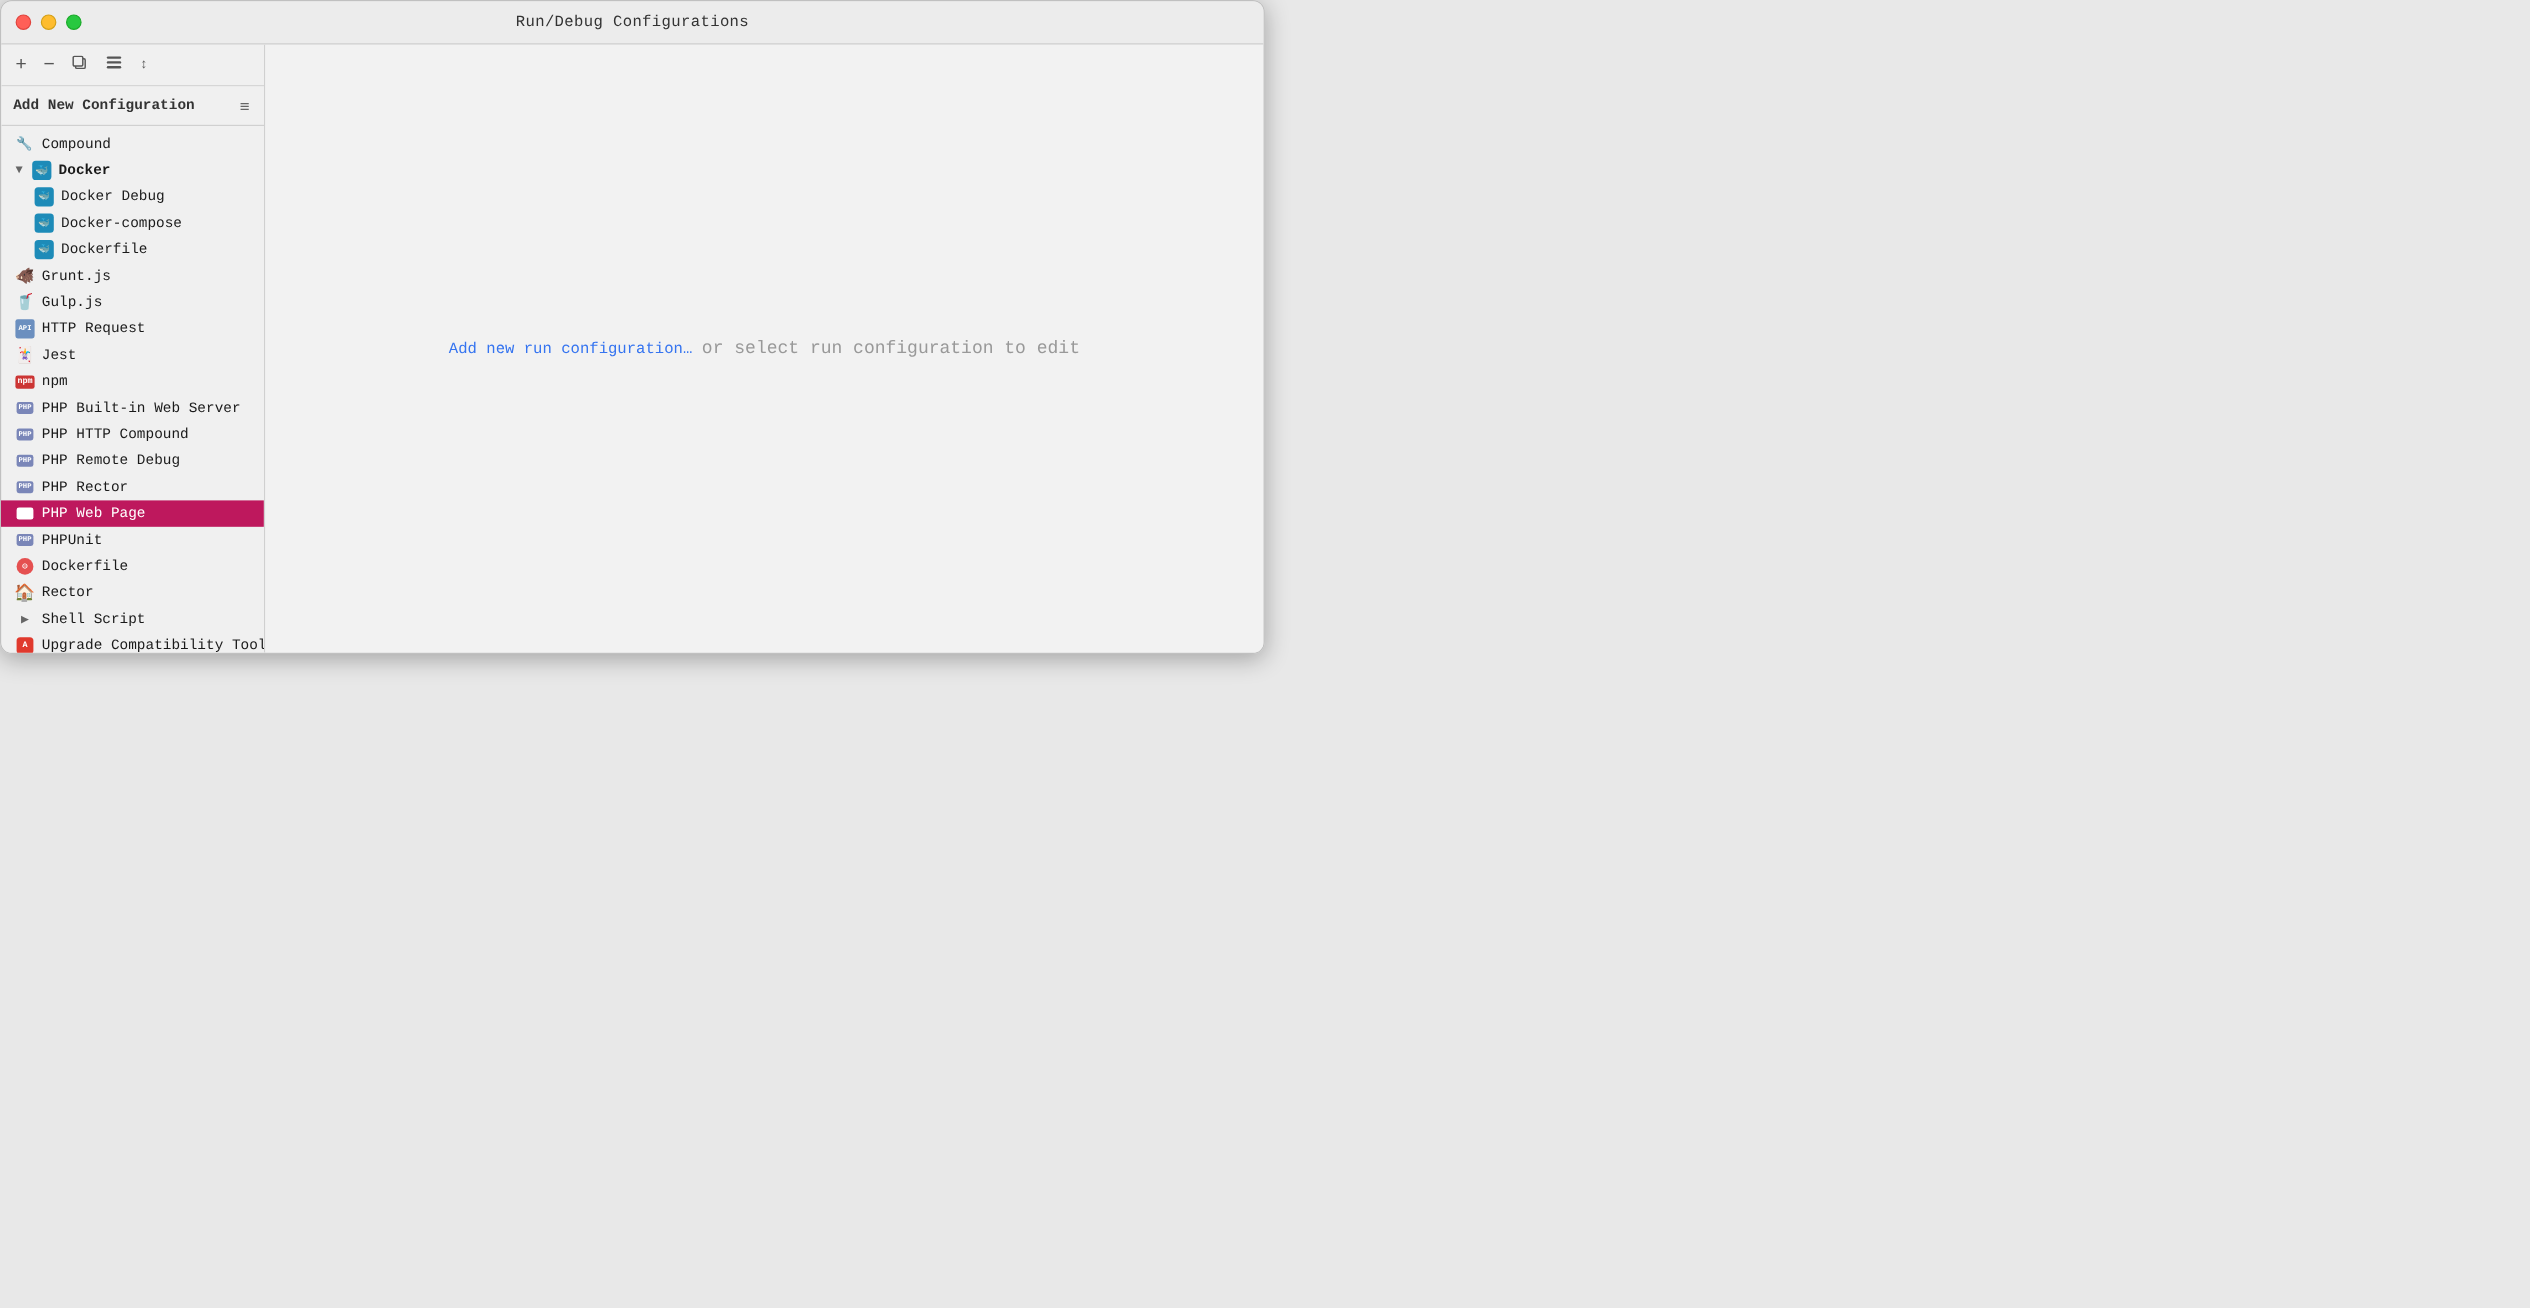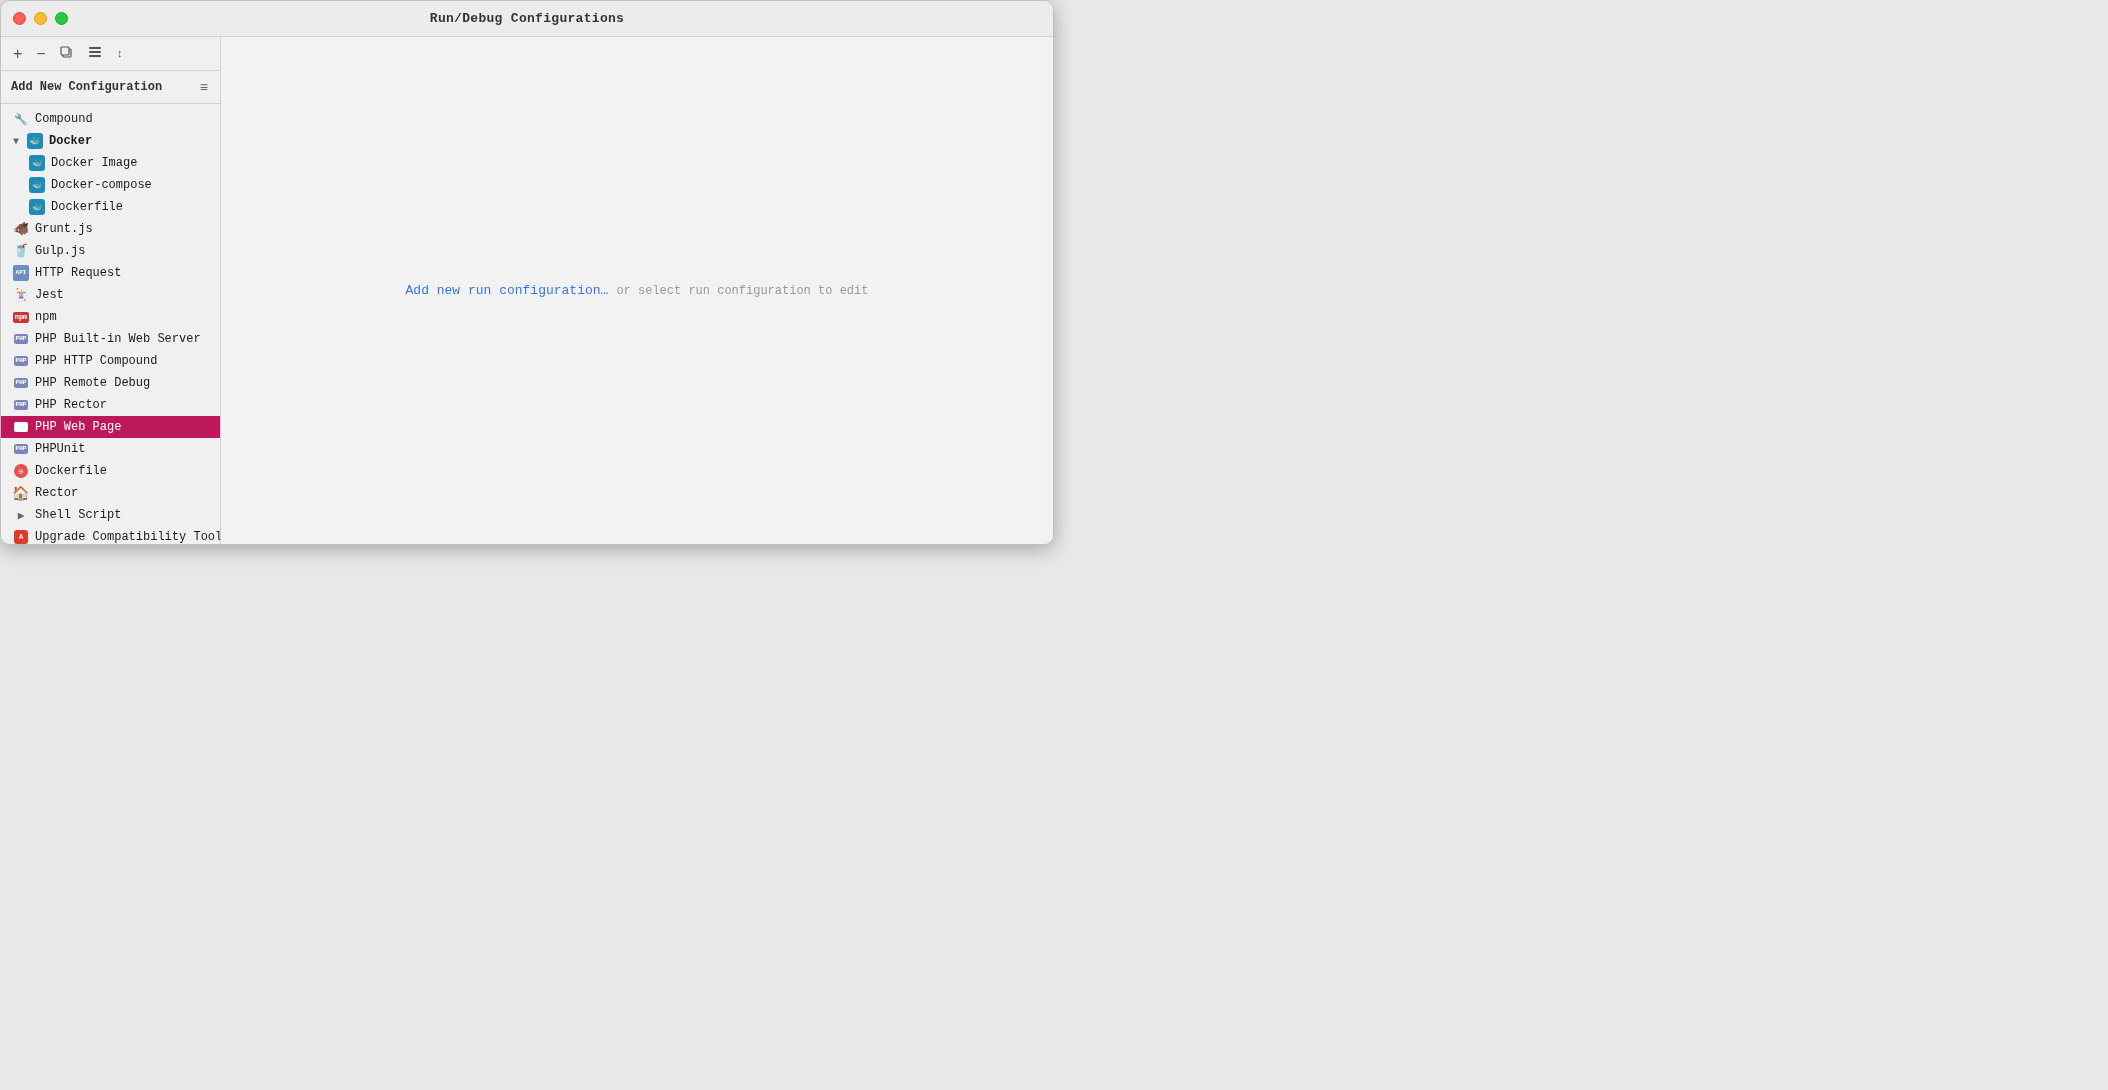--- a/index.html
+++ b/index.html
@@ -42,21 +42,21 @@
       height: 13px;
       border-radius: 50%;
     }
 
     .traffic-light.close { background: #ff5f57; border: 1px solid #e0443e; }
     .traffic-light.minimize { background: #febc2e; border: 1px solid #d4a017; }
     .traffic-light.maximize { background: #28c840; border: 1px solid #1aab29; }
 
     .title-text {
       font-size: 13px;
-      font-weight: 700;
+      font-weight: 400;
       color: #333;
       letter-spacing: 0.3px;
     }
 
     
     .main-content {
       display: flex;
       flex: 1;
       overflow: hidden;
     }
@@ -223,21 +223,21 @@
     }
 
     .panel-link {
       font-size: 13px;
       color: #3574f0;
       cursor: pointer;
       text-decoration: none;
     }
 
     .panel-subtitle {
-      font-size: 12px;
+      font-size: 15px;
       color: #999;
     }
 
     
     .sidebar-list::-webkit-scrollbar {
       width: 6px;
     }
     .sidebar-list::-webkit-scrollbar-track {
       background: transparent;
     }
@@ -298,21 +298,21 @@
       </div>
 
       <div class="list-item group-header">
         <span class="chevron">▼</span>
         <span class="item-icon icon-docker">🐳</span>
         <span>Docker</span>
       </div>
 
       <div class="list-item" style="padding-left: 28px;">
         <span class="item-icon icon-docker" style="font-size:8px;">🐳</span>
-        <span>Docker Image</span>
+        <span>Docker Debug</span>
       </div>
 
       <div class="list-item" style="padding-left: 28px;">
         <span class="item-icon icon-docker" style="font-size:8px;">🐳</span>
         <span>Docker-compose</span>
       </div>
 
       <div class="list-item" style="padding-left: 28px;">
         <span class="item-icon icon-docker" style="font-size:8px;">🐳</span>
         <span>Dockerfile</span>

